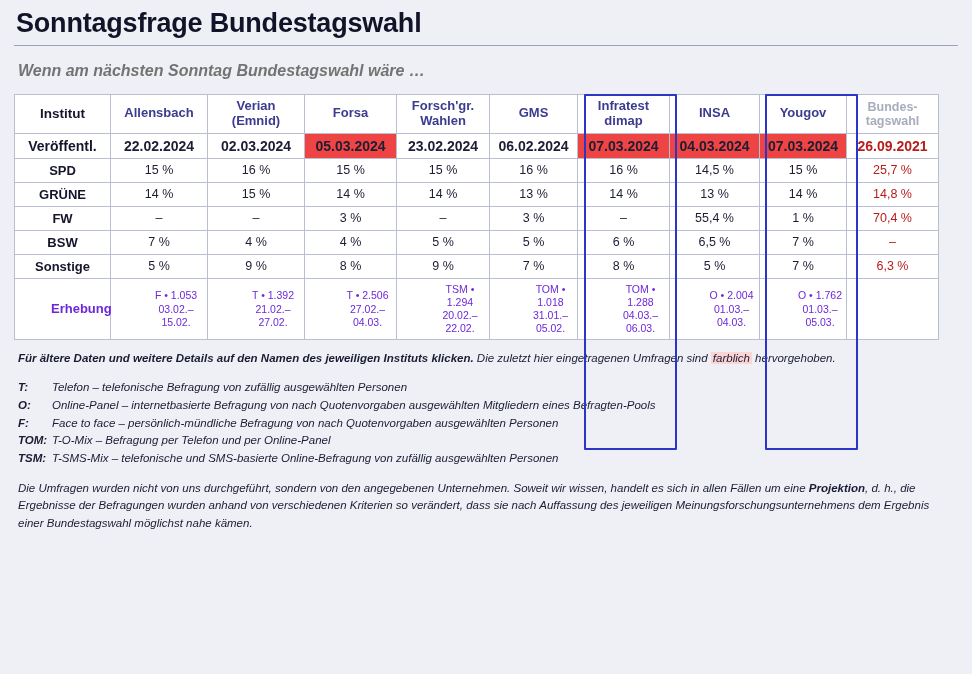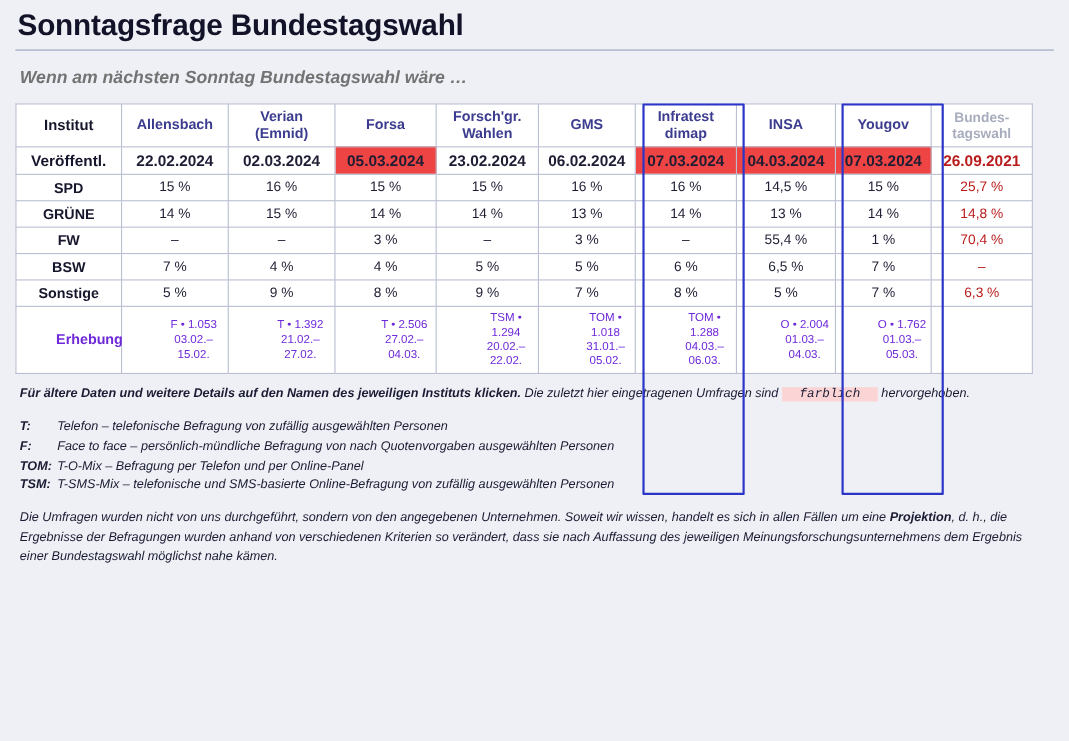--- a/index.html
+++ b/index.html
@@ -125,22 +125,21 @@
   .notes .line1 {
     font-style: italic;
     margin-bottom: 12px;
     line-height: 1.45;
   }
   .notes .line1 b {
     font-weight: bold;
   }
   .mark-pink {
     background: #fbd5d5;
-    padding: 0 16px;
-    font-family: Liberation Mono, monospace;
+    padding: 0 2px;
   }
   .legend {
     font-size: 11.5px;
     font-style: italic;
     line-height: 1.55;
     margin-bottom: 12px;
   }
   .legend .k {
     font-weight: bold;
     display: inline-block;
@@ -292,20 +291,21 @@
     <div class="colmark" style="left:751px; top:0px; width:89px; height:352px;"></div>
   </div>
 
   <div class="notes">
     <div class="line1">
       <b>Für ältere Daten und weitere Details auf den Namen des jeweiligen Instituts klicken.</b><span> Die zuletzt hier eingetragenen Umfragen sind </span><span class="mark-pink">farblich</span><span> hervorgehoben.</span>
     </div>
 
     <div class="legend">
       <div><span class="k">T:</span><span>Telefon – telefonische Befragung von zufällig ausgewählten Personen</span></div>
+      <div><span class="k">O:</span><span>Online-Panel – internetbasierte Befragung von nach Quotenvorgaben ausgewählten Mitgliedern eines Befragten-Pools</span></div>
       <div><span class="k">F:</span><span>Face to face – persönlich-mündliche Befragung von nach Quotenvorgaben ausgewählten Personen</span></div>
       <div><span class="k">TOM:</span><span>T-O-Mix – Befragung per Telefon und per Online-Panel</span></div>
       <div><span class="k">TSM:</span><span>T-SMS-Mix – telefonische und SMS-basierte Online-Befragung von zufällig ausgewählten Personen</span></div>
     </div>
 
     <div class="footer">
       <span>Die Umfragen wurden nicht von uns durchgeführt, sondern von den angegebenen Unternehmen. Soweit wir wissen, handelt es sich in allen Fällen um eine </span><b>Projektion</b><span>, d. h., die Ergebnisse der Befragungen wurden anhand von verschiedenen Kriterien so verändert, dass sie nach Auffassung des jeweiligen Meinungsforschungsunternehmens dem Ergebnis einer Bundestagswahl möglichst nahe kämen.</span>
     </div>
   </div>
 

